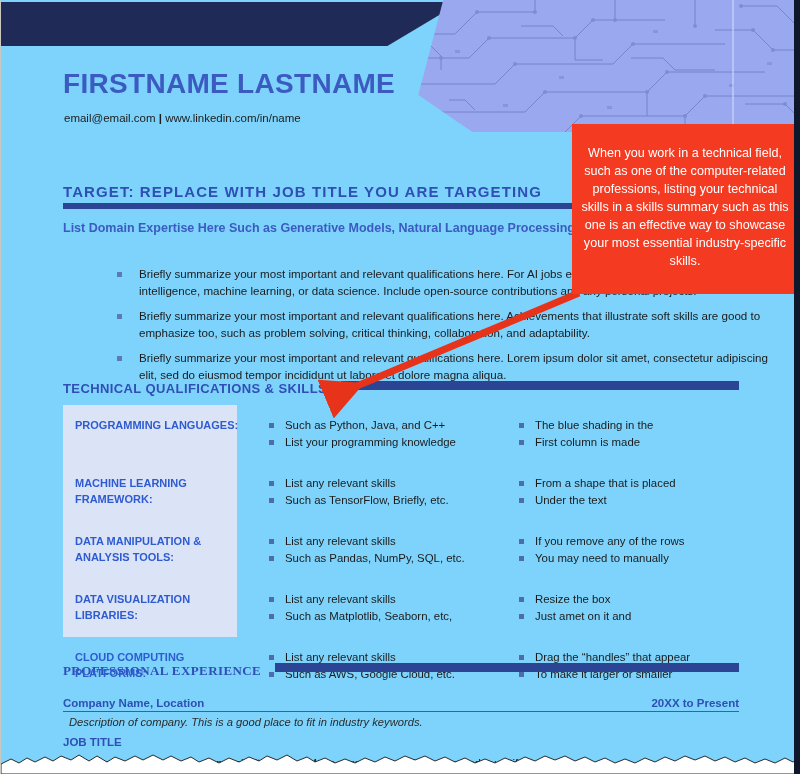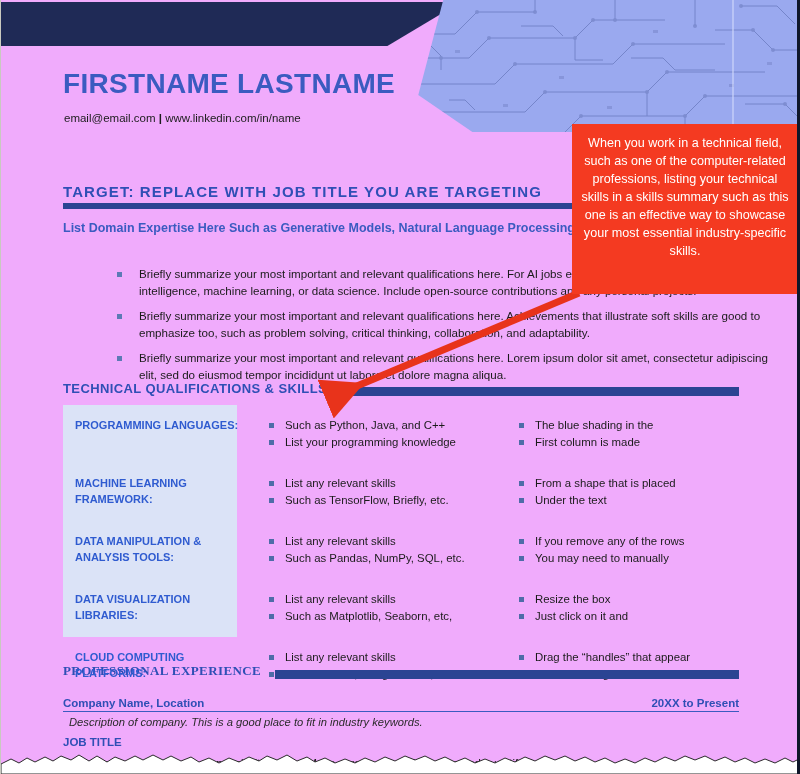--- a/index.html
+++ b/index.html
@@ -8,23 +8,23 @@
     background: #ffffff;
   }
   body {
     font-family: "Liberation Sans", sans-serif;
   }
   #page {
     position: relative;
     width: 800px;
     height: 774px;
     overflow: hidden;
-    background: #f0abfc;
+    background: #7dd3fc;
     box-sizing: border-box;
-    border-right: 3px solid #0f172a;
+    border-right: 6px solid #0f172a;
     border-left: 1px solid #c9c9c0;
   }
 
   
   .navy-band {
     position: absolute;
     left: 0; top: 2px;
     width: 460px; height: 44px;
     background: #1f2a56;
     clip-path: polygon(0 0, 100% 0, 84% 100%, 0 100%);
@@ -54,21 +54,21 @@
     font-size: 11.5px;
     line-height: 17px;
     color: #1c1c1c;
   }
   .contact .sep { font-weight: bold; }
 
   
   .sec-head {
     position: absolute;
     display: flex;
-    align-items: flex-end;
+    align-items: flex-start;
     font-weight: bold;
     color: #2f4fb5;
   }
   .sec-head .sec-label { white-space: nowrap; }
   .sec-head .sec-bar {
     flex: 1 1 auto;
     margin-left: 14px;
     height: 9px;
     background: #2b4493;
   }
@@ -226,21 +226,21 @@
   .torn-mask svg { display:block; }
 
   
   .callout {
     position: absolute;
     left: 571px; top: 124px;
     width: 226px; height: 170px;
     background: #f43a21;
     color: #ffffff;
     box-sizing: border-box;
-    padding: 10px 9px;
+    padding: 20px 9px;
     font-size: 12.6px;
     line-height: 18px;
     text-align: center;
     z-index: 6;
   }
   .arrow-layer {
     position: absolute;
     left: 0; top: 0;
     width: 800px; height: 774px;
     z-index: 5;
@@ -392,21 +392,21 @@
       </div>
 
       <div class="skill-row">
         <div class="cat">DATA VISUALIZATION LIBRARIES:</div>
         <div class="cell">
           <div class="item"><span class="bul"></span><span>List any relevant skills</span></div>
           <div class="item"><span class="bul"></span><span>Such as Matplotlib, Seaborn, etc,</span></div>
         </div>
         <div class="cell">
           <div class="item"><span class="bul"></span><span>Resize the box</span></div>
-          <div class="item"><span class="bul"></span><span>Just click on it and</span></div>
+          <div class="item"><span class="bul"></span><span>Just amet on it and</span></div>
         </div>
       </div>
 
       <div class="skill-row">
         <div class="cat">CLOUD COMPUTING PLATFORMS:</div>
         <div class="cell">
           <div class="item"><span class="bul"></span><span>List any relevant skills</span></div>
           <div class="item"><span class="bul"></span><span>Such as AWS, Google Cloud, etc.</span></div>
         </div>
         <div class="cell">

